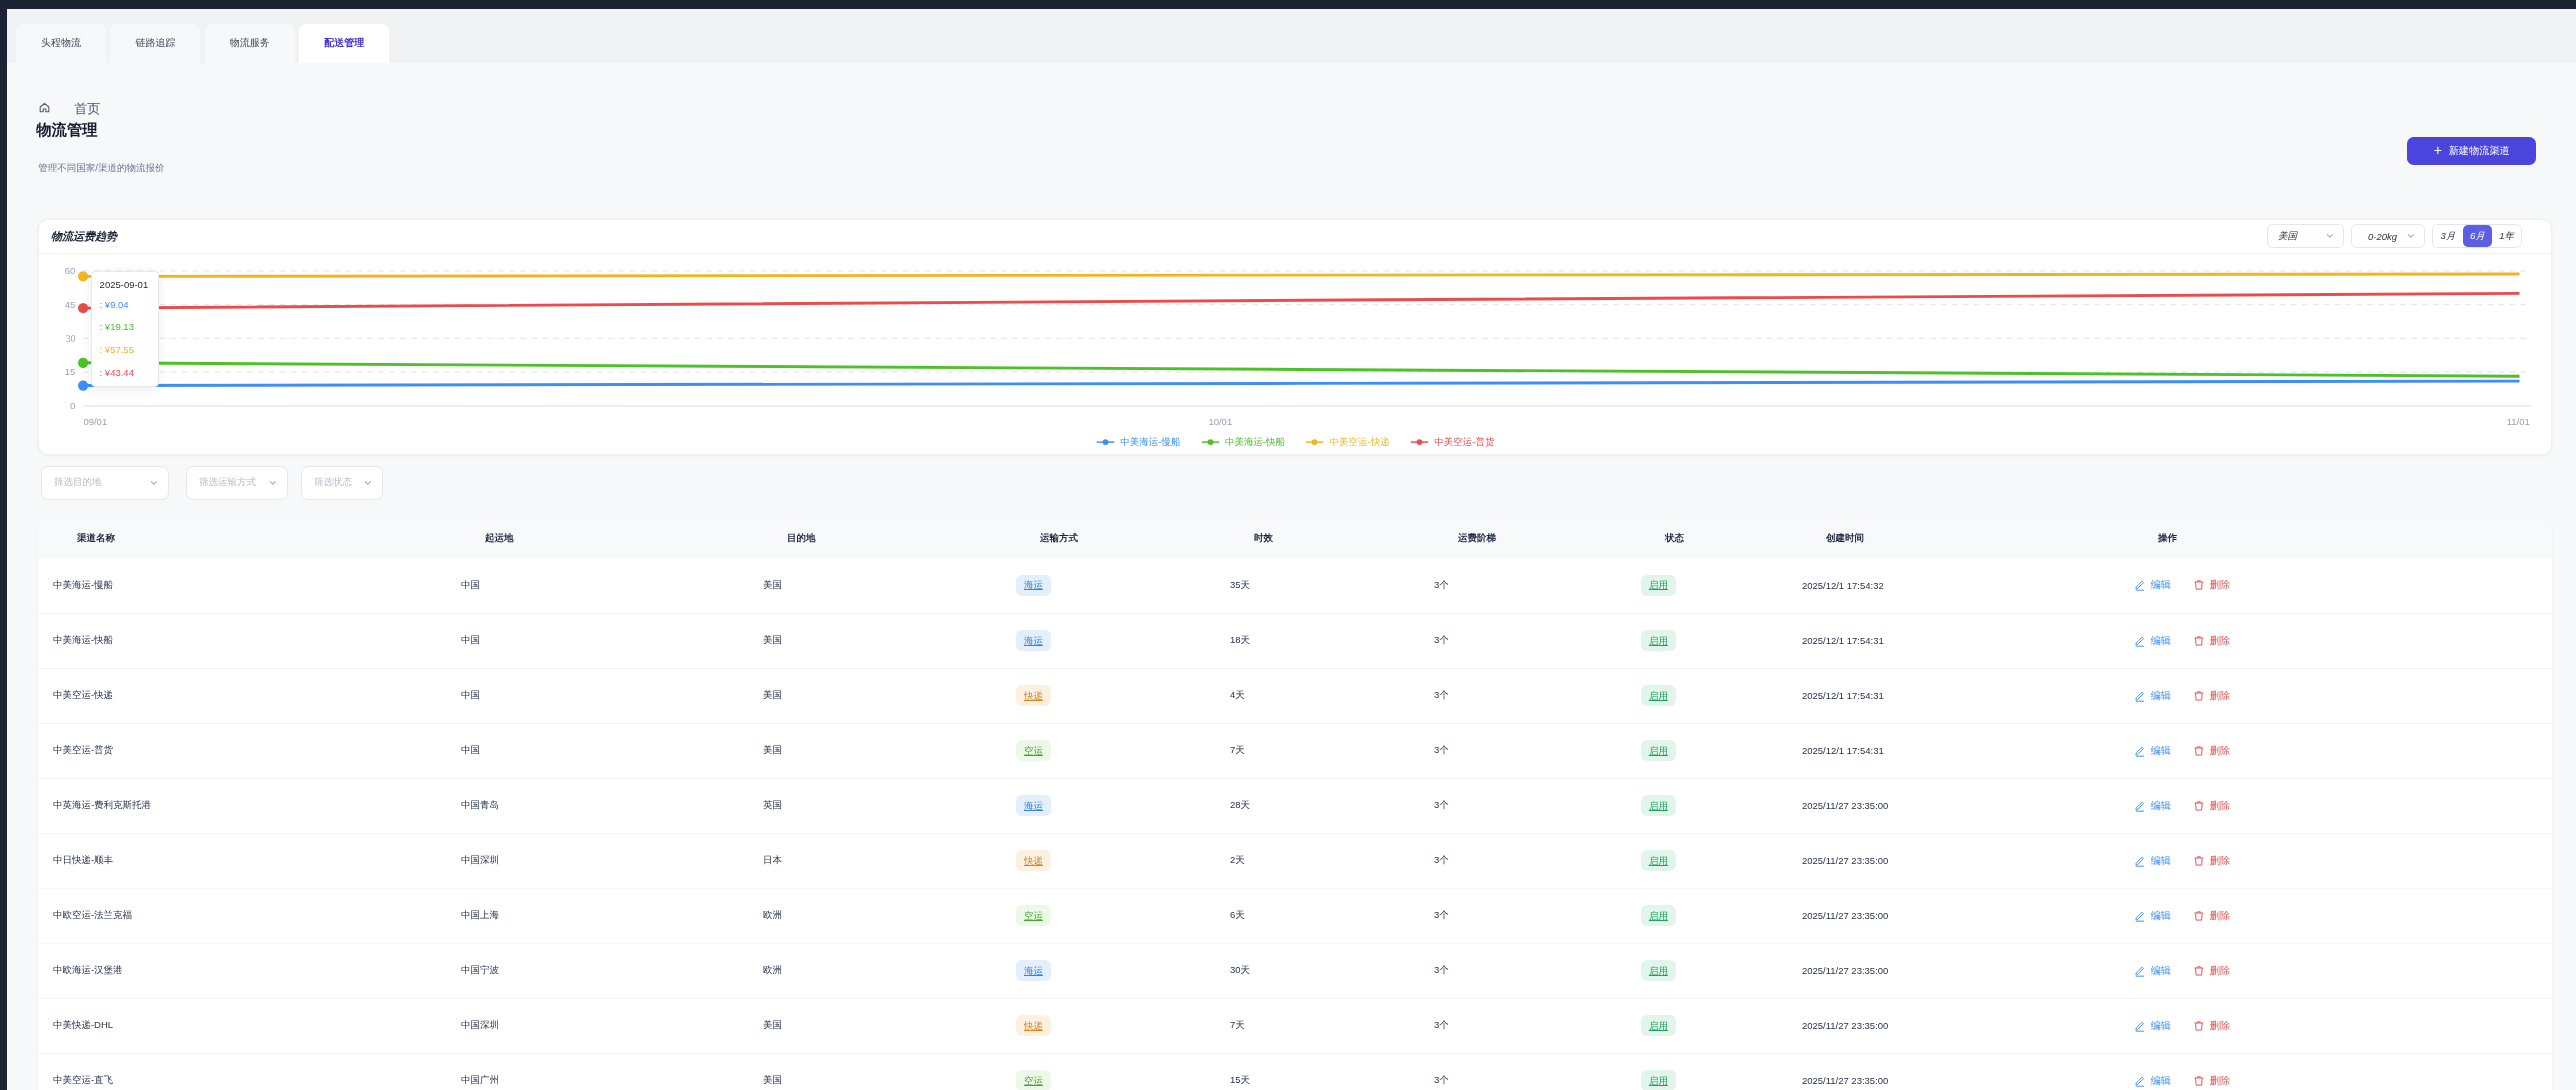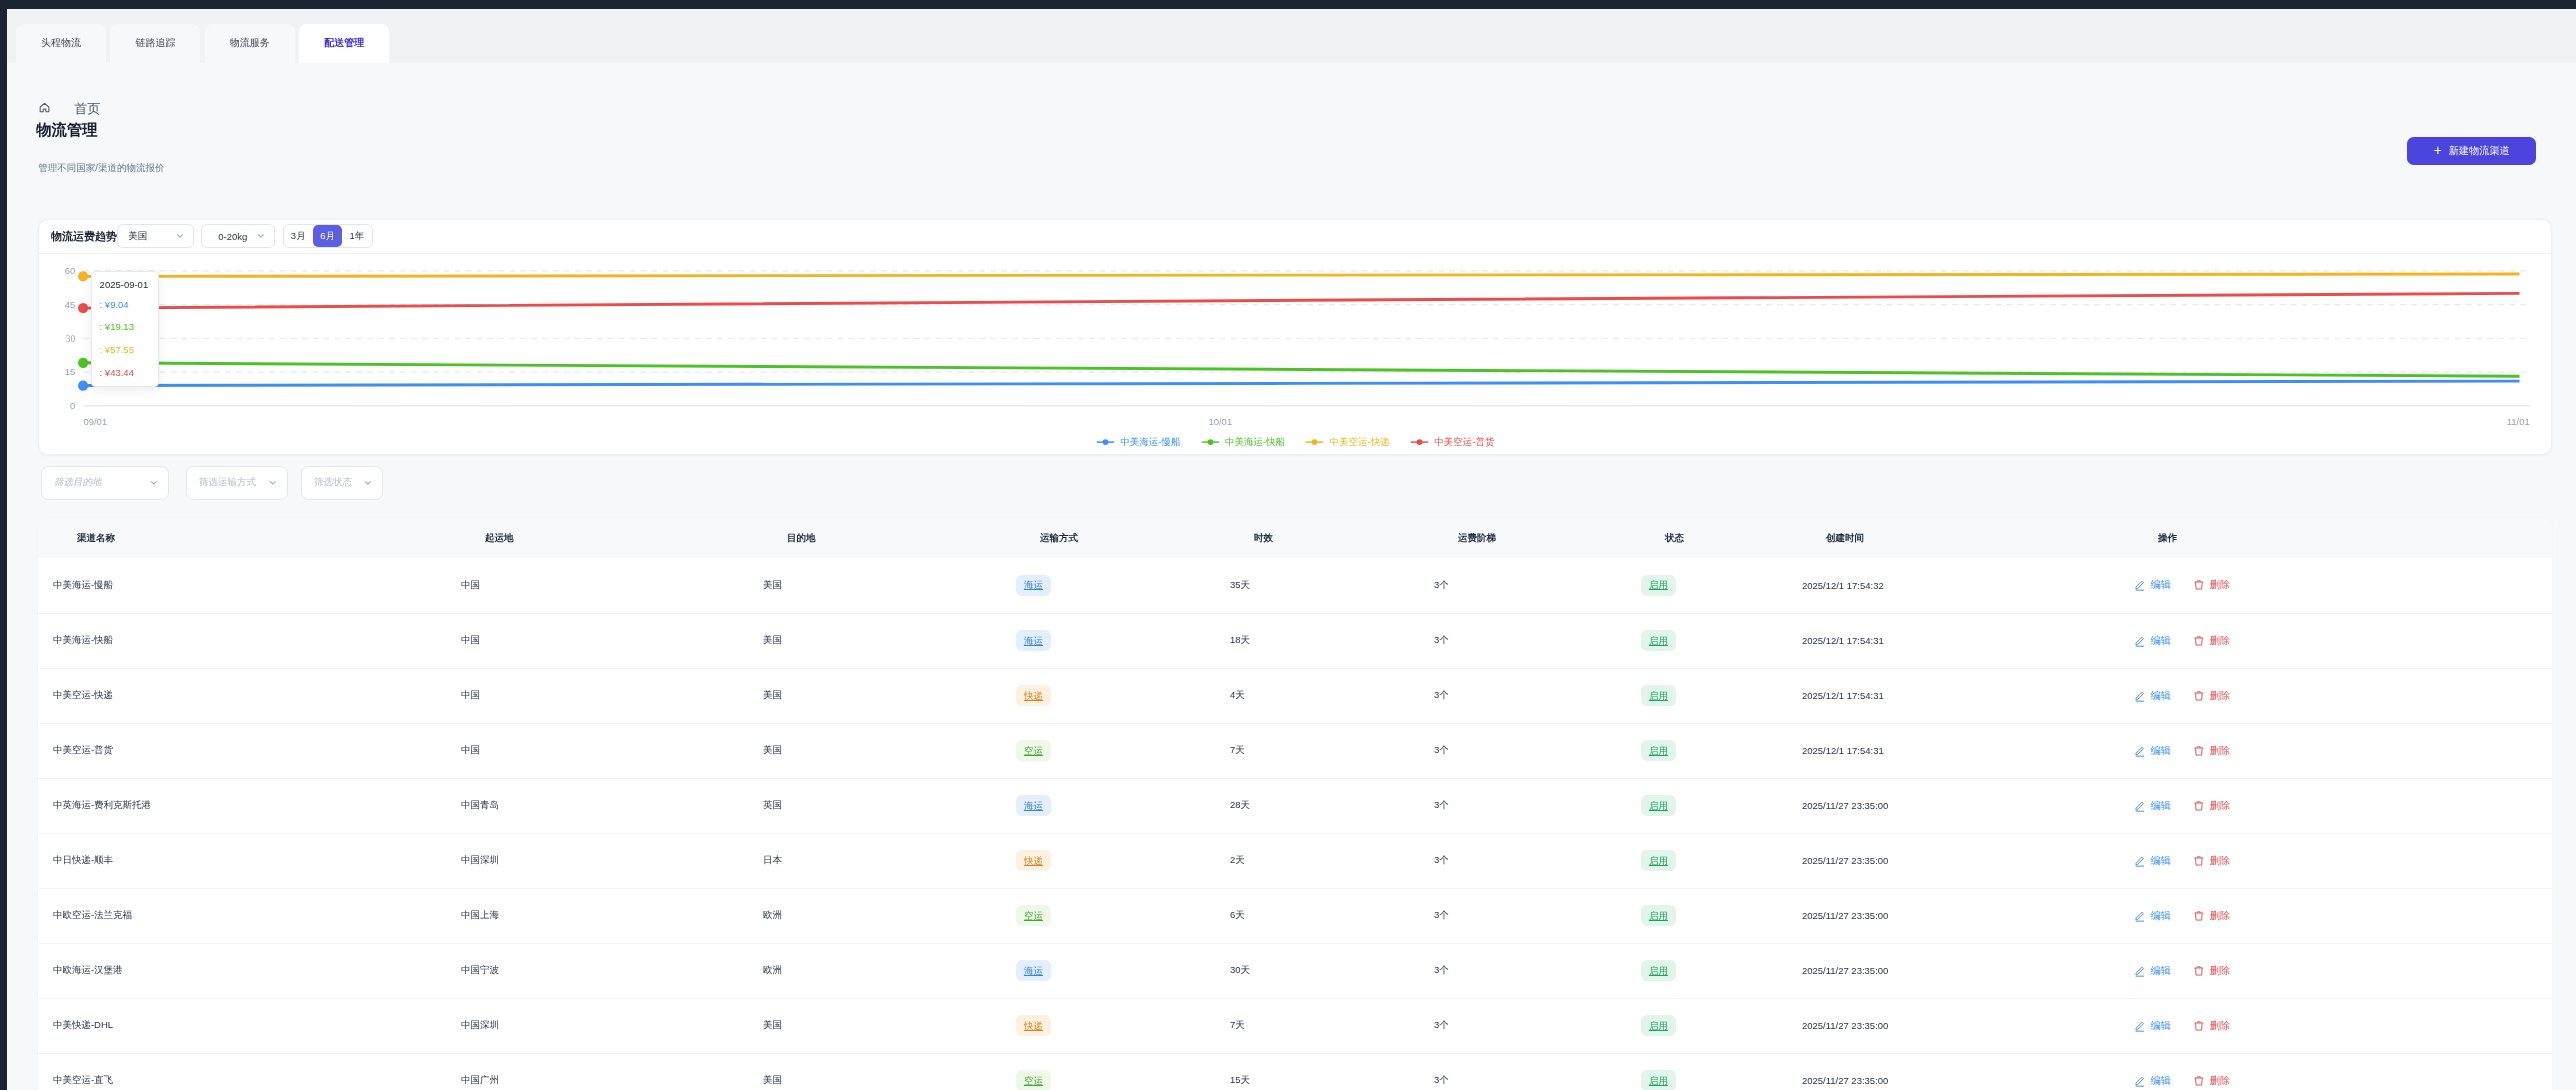--- a/index.html
+++ b/index.html
@@ -21,22 +21,22 @@
   .page-title { position:absolute; left:29px; top:111px; font-size:15.3px; font-weight:bold; color:#141c2b; }
   .page-subtitle { position:absolute; left:31px; top:153px; font-size:9.5px; color:#66738a; }
   .create-btn { position:absolute; left:2400px; top:128px; width:129px; height:28px; background:#4b45dd;
                 border-radius:6.6px; display:flex; align-items:center; justify-content:center; gap:6.6px;
                 color:#fff; font-size:10.2px; cursor:pointer; border:none; }
   .create-btn .plus { font-size:14px; line-height:1; margin-top:-1.5px; font-weight:400; }
 
   
   .card { position:absolute; left:31px; top:210px; width:2514px; height:236px; background:#fff;
           border-radius:10.2px; box-shadow:0 0.7px 2.9px rgba(15,23,42,.05); border:0.7px solid #eef0f3; }
-  .card-head { height:34px; display:flex; align-items:center; justify-content:flex-start;
-               padding:0 29px 0 11.7px; border-bottom:0.7px solid #f0f2f5; }
+  .card-head { height:34px; display:flex; align-items:center; justify-content:space-between;
+               padding:0 29px 0 11.7px; border-bottom:0.7px solid #f0f2f5;font-style:italic; }
   .card-title { font-size:11px; font-weight:bold; color:#1b2537; }
   .head-ctrls { display:flex; align-items:center; gap:7.3px; }
   .select { height:24px; background:#fff; border:0.7px solid #e2e6eb; border-radius:5.8px;
             display:flex; align-items:center; justify-content:space-between; padding:0 7.3px 0 10.2px;
             font-size:9.5px; color:#2a3342; cursor:pointer; }
   .sel-country { width:77px; } .sel-weight { width:74px;padding-left:16px; }
   .seg-group { width:90px; height:24px; border:0.7px solid #e2e6eb; border-radius:5.8px; background:#fff;
                display:flex; overflow:hidden; }
   .seg { flex:1; display:flex; align-items:center; justify-content:center; font-size:9.5px; color:#2c3646; cursor:pointer; }
   .seg.active { background:#5d5fe3; color:#fff; border-radius:5.1px; }
@@ -51,21 +51,21 @@
   .tooltip { position:absolute; left:52px; top:17px; width:68px; background:#fff; border:0.7px solid #e6e9ee;
              border-radius:4.4px; box-shadow:0 2.9px 10.2px rgba(0,0,0,.08); padding:7.3px 0 8.7px 7.3px; z-index:5; }
   .tt-date { font-size:9.5px; color:#1e2736; margin-bottom:8.7px; }
   .tt-row { font-size:9.5px; margin-top:11.7px; white-space:nowrap; }
   .tt-row:first-of-type { margin-top:0; }
 
   
   .filter { position:absolute; top:457px; height:34px; background:#fff; border:0.7px solid #e3e7ed; border-radius:7.3px;
             display:flex; align-items:center; justify-content:space-between; padding:0 8.7px 0 11.7px;
             font-size:9.5px; color:#b3bcc9; cursor:pointer; }
-  .f1 { left:34px; width:128px;font-style:italic; } .f2 { left:179px; width:102px; } .f3 { left:294px; width:82px; }
+  .f1 { left:34px; width:128px; } .f2 { left:179px; width:102px; } .f3 { left:294px; width:82px; }
 
   
   .table { position:absolute; left:31px; top:510px; width:2514px; background:#fff; border-radius:8.7px 8.7px 0 0;
            box-shadow:0 0.7px 2.9px rgba(15,23,42,.04); }
   .thead, .trow { display:grid; grid-template-columns:408px 302px 253px 214px 204px 207px 161px 332px 1fr;
                   align-items:center; padding-left:14.6px; }
   .thead { height:39px; background:#f7f9fb; border-radius:8.7px 8.7px 0 0; }
   .th { font-size:9.5px; font-weight:bold; color:#1e2940;padding-left:24px; }
   .trow { height:55px; border-top:0.7px solid #f1f3f6; background:#fff; }
   .tbody .trow:first-child { border-top:none; }

